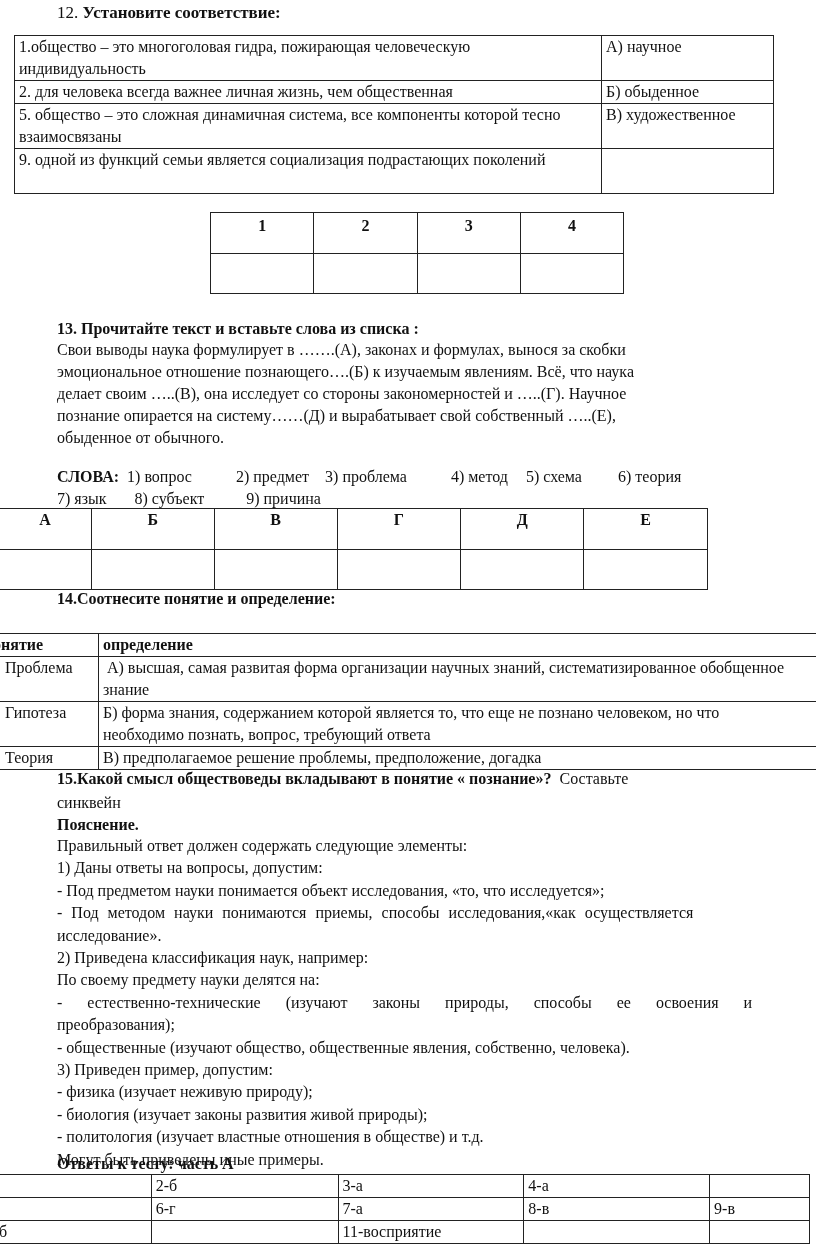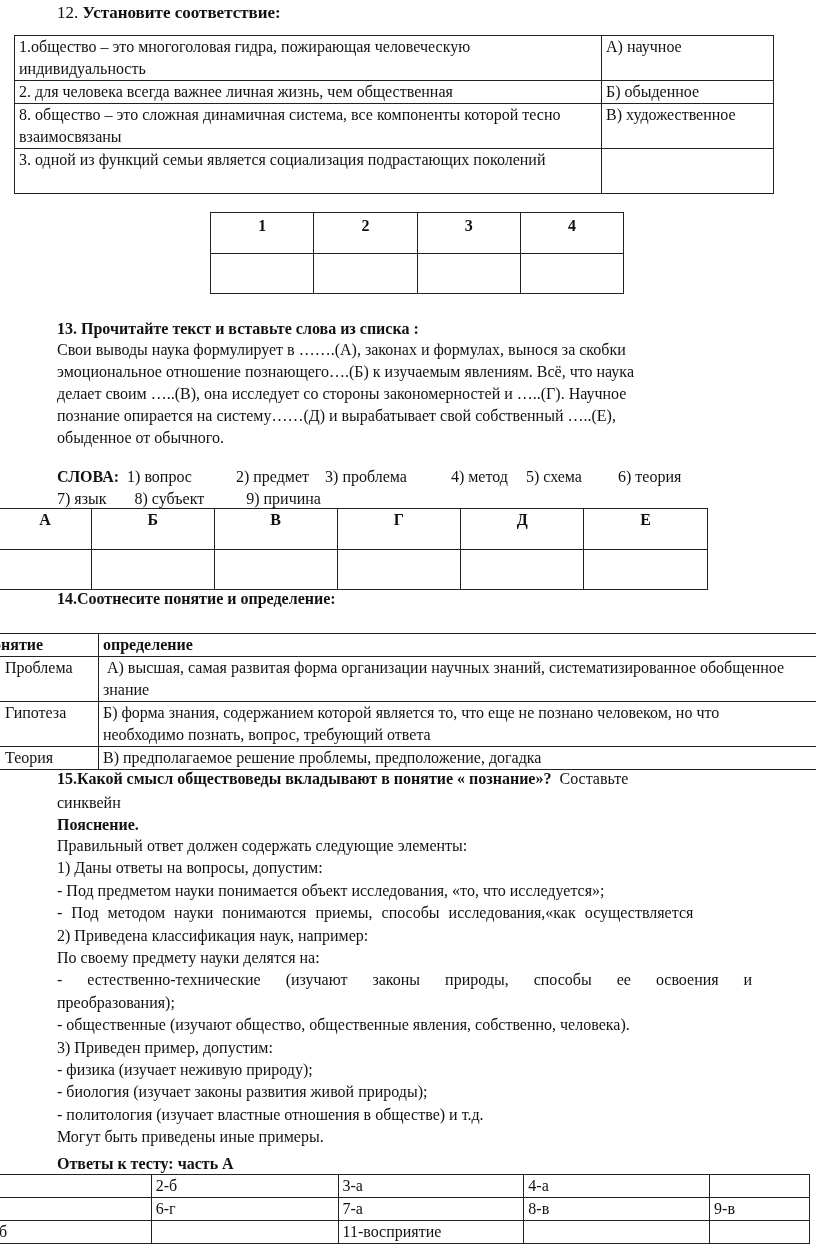--- a/index.html
+++ b/index.html
@@ -29,25 +29,25 @@
   <tbody>
       <tr style="height:45px">
     <td>1.общество – это многоголовая гидра, пожирающая человеческую индивидуальность</td>
     <td>А) научное</td>
   </tr>
   <tr style="height:23px">
     <td>2. для человека всегда важнее личная жизнь, чем общественная</td>
     <td>Б) обыденное</td>
   </tr>
   <tr style="height:44px">
-    <td>8. общество – это сложная динамичная система, все компоненты которой тесно взаимосвязаны</td>
+    <td>5. общество – это сложная динамичная система, все компоненты которой тесно взаимосвязаны</td>
     <td>В) художественное</td>
   </tr>
   <tr style="height:45px">
-    <td>3. одной из функций семьи является социализация подрастающих поколений</td>
+    <td>9. одной из функций семьи является социализация подрастающих поколений</td>
     <td></td>
   </tr>
 </tbody>
   </table>
 
 <table class="abs center" style="left:210px; top:212px; width:414px;">
   <tbody>
       <tr style="height:41px">
     <td style="padding-top:2px">1</td>
     <td style="padding-top:2px">2</td>
@@ -137,20 +137,21 @@
 <div class="para" style="top:768px;">
   <span class="bold">15.Какой смысл обществоведы вкладывают в понятие « познание»?</span><span style="white-space:pre">  Составьте</span>
 </div>
 <div class="para" style="top:792px;">синквейн</div>
 <div class="para bold" style="top:814px;">Пояснение.</div>
 <div class="para" style="top:835px; line-height:22.4px;">
   <span class="line">Правильный ответ должен содержать следующие элементы:</span>
   <span class="line">1) Даны ответы на вопросы, допустим:</span>
   <span class="line">- Под предметом науки понимается объект исследования, «то, что исследуется»;</span>
   <span class="line" style="word-spacing:5px">- Под методом науки понимаются приемы, способы исследования,«как осуществляется</span>
+  <span class="line">исследование».</span>
   <span class="line">2) Приведена классификация наук, например:</span>
   <span class="line">По своему предмету науки делятся на:</span>
   <span class="line" style="word-spacing:21px">- естественно-технические (изучают законы природы, способы ее освоения и</span>
   <span class="line">преобразования);</span>
   <span class="line">- общественные (изучают общество, общественные явления, собственно, человека).</span>
   <span class="line">3) Приведен пример, допустим:</span>
   <span class="line">- физика (изучает неживую природу);</span>
   <span class="line">- биология (изучает законы развития живой природы);</span>
   <span class="line">- политология (изучает властные отношения в обществе) и т.д.</span>
   <span class="line">Могут быть приведены иные примеры.</span>

